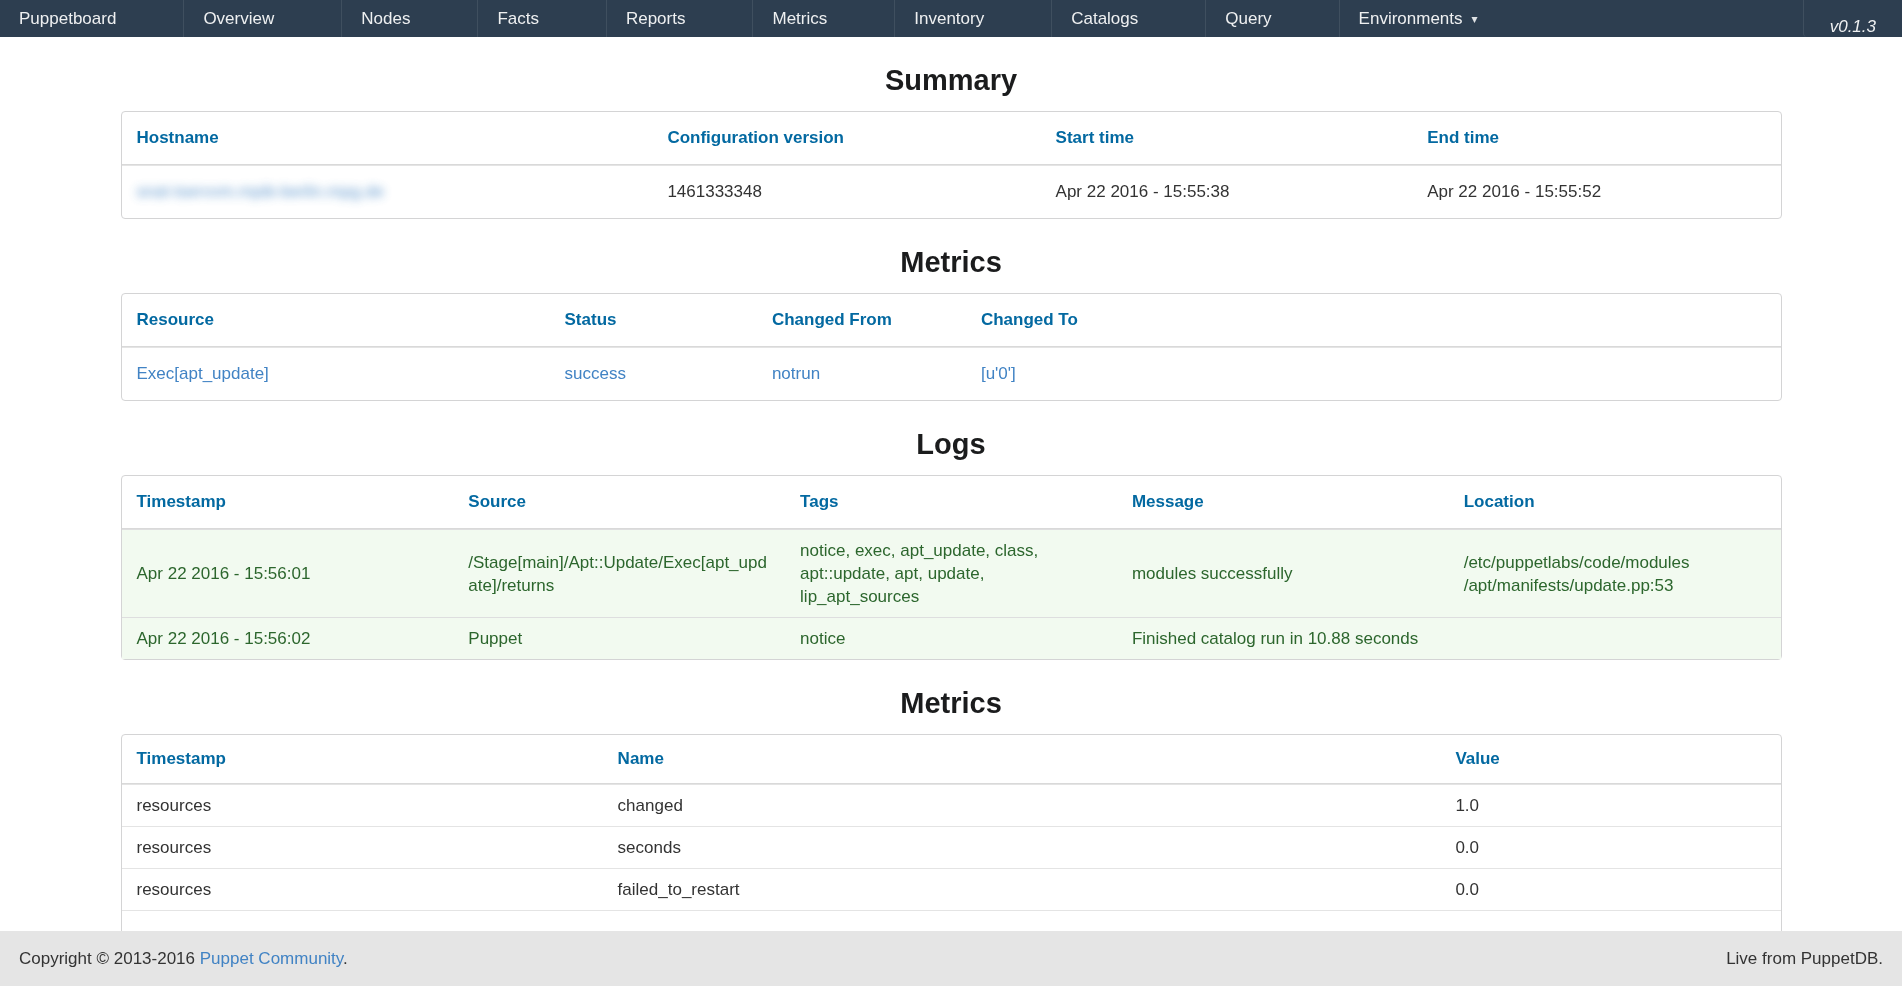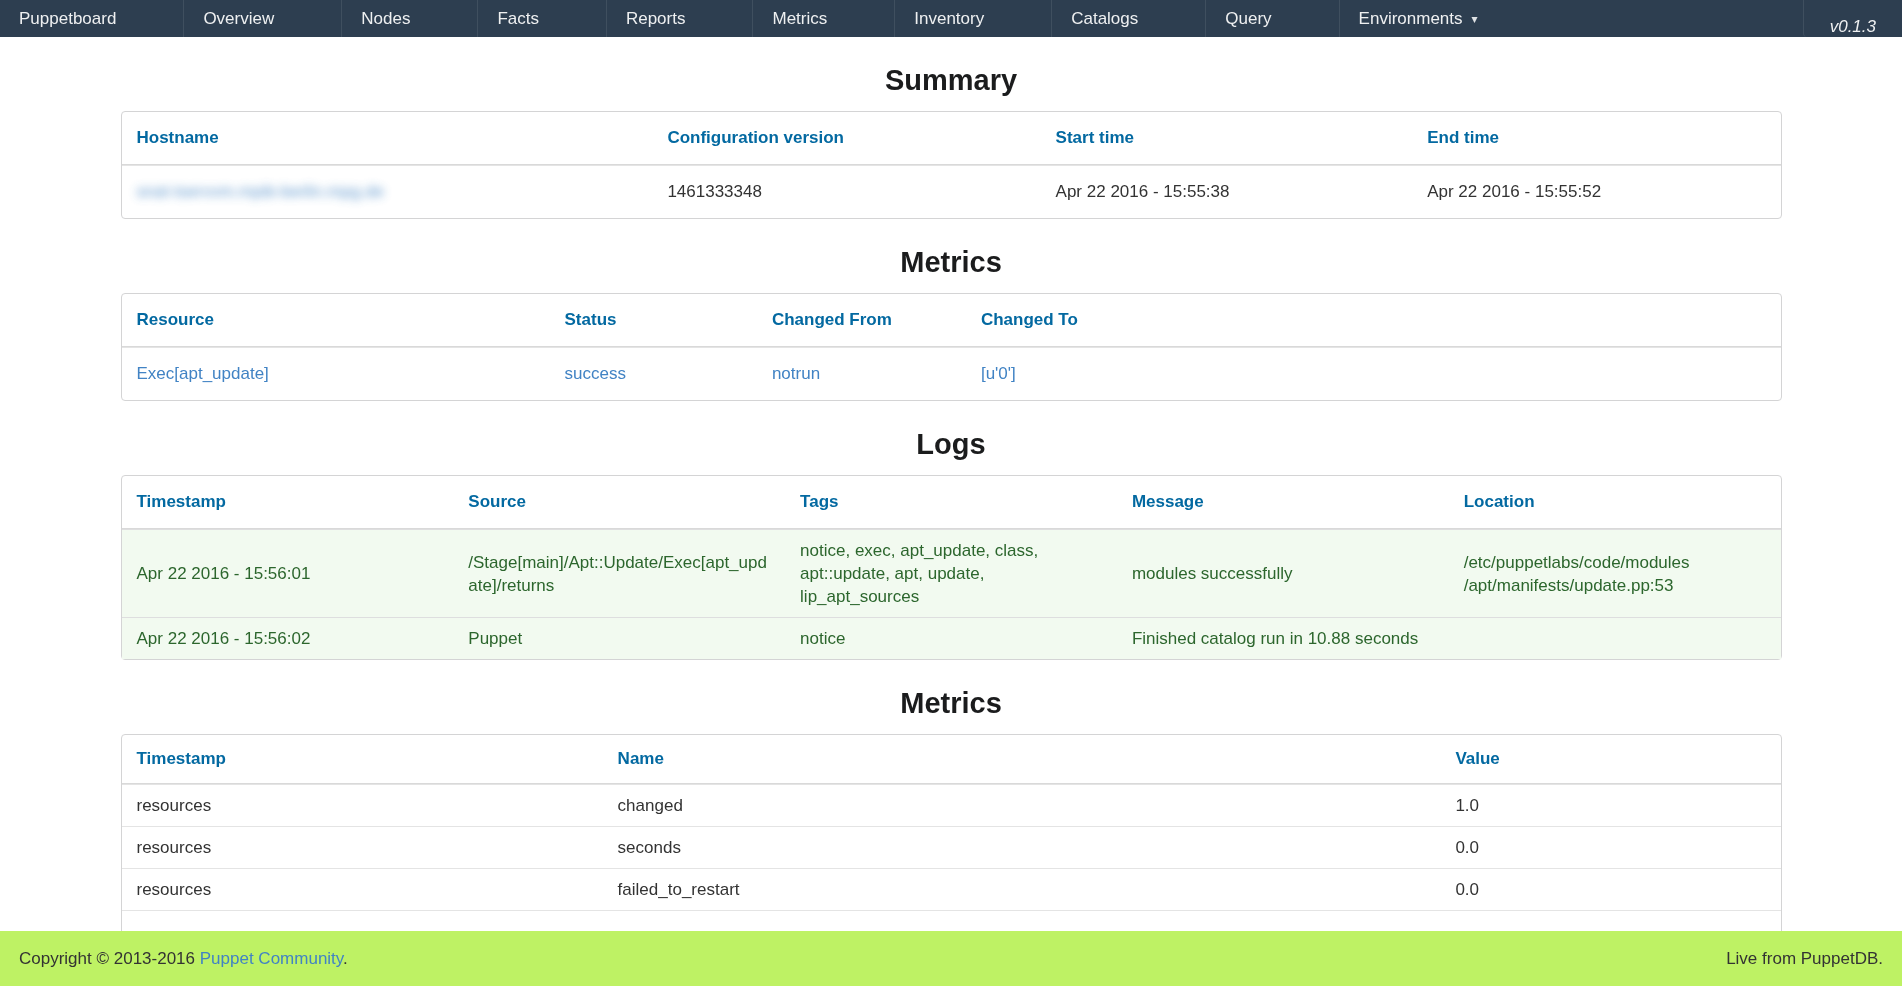--- a/index.html
+++ b/index.html
@@ -99,21 +99,21 @@
   table.metrics-table th { padding: 13px 15px; }
   table.metrics-table td { padding: 10px 15px; line-height: 21px; }
   table.metrics-table td.empty { padding: 20px 15px; }
 
   
   .footer {
     position: absolute;
     left: 0; bottom: 0;
     width: 100%;
     height: 55px;
-    background: #bef264;
+    background: #e5e5e5;
     display: flex;
     align-items: center;
     justify-content: space-between;
     padding: 0 19px;
     font-size: 17px;
     color: #333333;
     z-index: 5;
   }
   .footer a { color: #4183c4; text-decoration: none; cursor: pointer; }
 </style>

